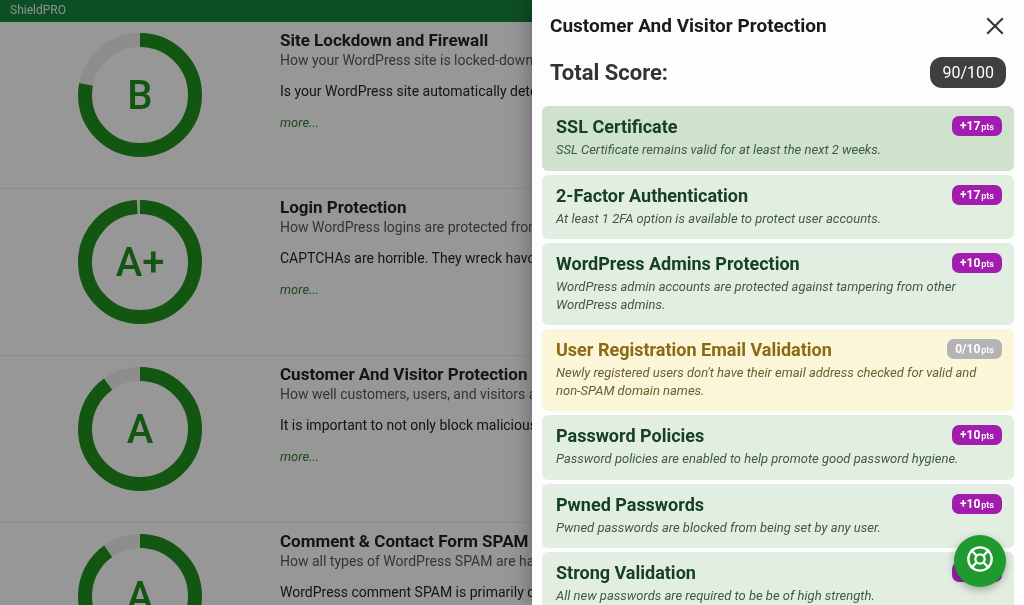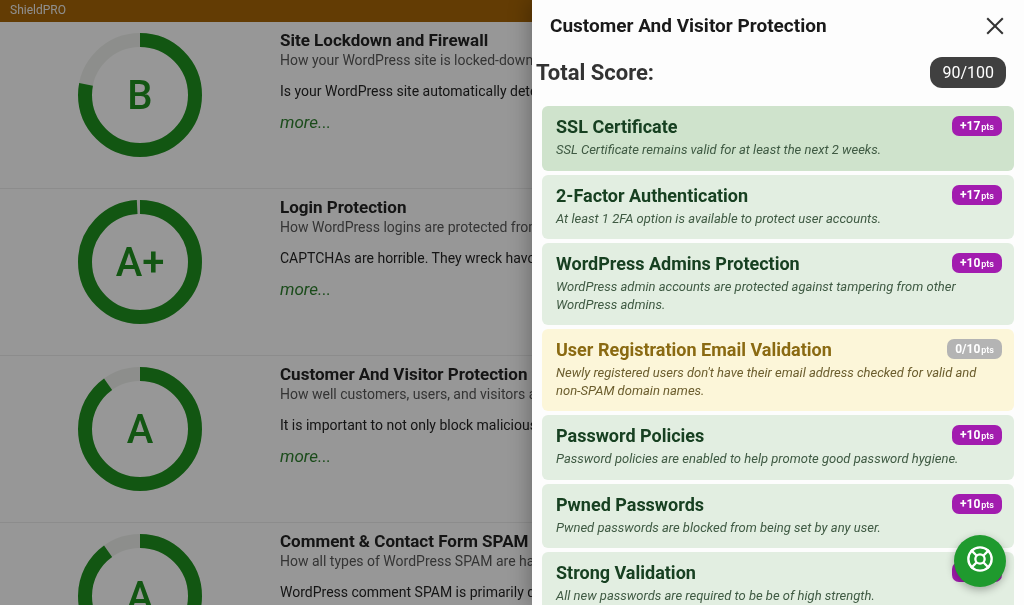--- a/index.html
+++ b/index.html
@@ -1,40 +1,40 @@
 <!DOCTYPE html>
 <html><head>
 <meta charset="utf-8">
 <style>
   * { box-sizing: border-box; margin: 0; padding: 0; }
   html, body { width: 1024px; height: 605px; overflow: hidden; font-family: -apple-system, BlinkMacSystemFont, "Segoe UI", Roboto, Helvetica, Arial, sans-serif; background: #f1f1f1; }
-  .topbar { position: absolute; top: 0; left: 0; right: 0; height: 22px; background: #a16207; color: #e6e6e6; font-size: 12px; padding: 3px 10px; }
+  .topbar { position: absolute; top: 0; left: 0; right: 0; height: 22px; background: #15803d; color: #e6e6e6; font-size: 12px; padding: 3px 10px; }
   .page { position: absolute; top: 22px; left: 0; right: 0; bottom: 0; background: #f4f4f4; overflow: hidden; }
   .card { display: flex; border-bottom: 1px solid #e2e2e2; padding: 8px 0 28px 0; }
   .card:first-child { padding-top: 8px; }
   .gauge-wrap { width: 280px; min-width: 280px; display: flex; align-items: center; justify-content: center; }
   .gauge { width: 130px; height: 130px; position: relative; }
   .gauge svg { width: 130px; height: 130px; transform: rotate(-90deg); }
   .gauge .bg-ring { fill: none; stroke: #e4e6e2; stroke-width: 14; }
   .gauge .fg-ring { fill: none; stroke: #1e8c1e; stroke-width: 14; stroke-linecap: butt; }
   .gauge .grade { position: absolute; top:0; left:0; right:0; bottom:0; display:flex; align-items:center; justify-content:center; font-size: 40px; font-weight: 500; color: #1e8c1e; }
   .card-body { padding-right: 40px; }
   .card-title { font-size: 17px; font-weight: 700; color: #222; margin-bottom: 2px; }
   .card-sub { font-size: 14px; color: #555; margin-bottom: 14px; }
   .card-desc { font-size: 14px; color: #232323; margin-bottom: 10px; line-height: 1.4; }
-  .more-link { font-size: 17px; font-style: italic; color: #2b7a2b; cursor: pointer; }
+  .more-link { font-size: 13px; font-style: italic; color: #2b7a2b; cursor: pointer; }
   .overlay { position: absolute; inset: 0; background: rgba(0,0,0,0.38); }
   .panel { position: absolute; top: 0; right: 0; width: 492px; height: 605px; background: #fdfdfd; box-shadow: -4px 0 18px rgba(0,0,0,0.25); display: flex; flex-direction: column; }
   .panel-header { padding: 14px 18px 10px 18px; display: flex; align-items: center; justify-content: space-between; }
   .panel-title { font-size: 19px; font-weight: 700; color: #1a1a1a; }
   .close-x { width: 22px; height: 22px; position: relative; cursor: pointer; }
   .close-x::before, .close-x::after { content:""; position:absolute; top:10px; left:0; width:22px; height:2px; background:#333; }
   .close-x::before { transform: rotate(45deg); }
   .close-x::after { transform: rotate(-45deg); }
-  .score-row { display:flex; align-items:center; justify-content: space-between; padding: 10px 18px 18px 4px; }
+  .score-row { display:flex; align-items:center; justify-content: space-between; padding: 10px 18px 18px 18px; }
   .score-label { font-size: 22px; font-weight: 700; color: #333; }
   .score-badge { background: #404040; color: #fff; border-radius: 12px; padding: 6px 12px; font-size: 16px; font-weight: 400; }
   .items { flex: 1; overflow: hidden; padding: 0 10px 0 10px; }
   .item { border-radius: 6px; padding: 10px 14px 12px 14px; margin-bottom: 4px; position: relative; }
   .item.good { background: #e2eee1; }
   .item.good.strong { background: #cfe3cc; }
   .item.warn { background: #fcf6d9; }
   .item-title { font-size: 18px; font-weight: 700; color: #174021; }
   .item.warn .item-title { color: #8a6a12; }
   .item-desc { font-size: 13px; color: #3f5a43; margin-top: 4px; line-height: 1.35; font-style: italic; }

